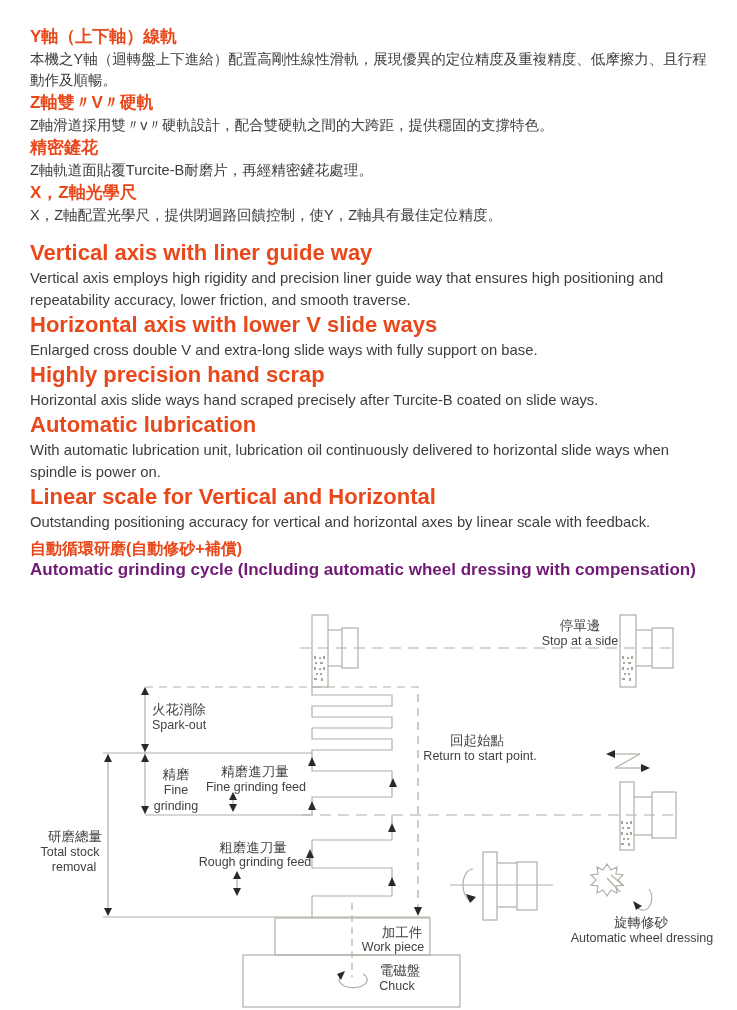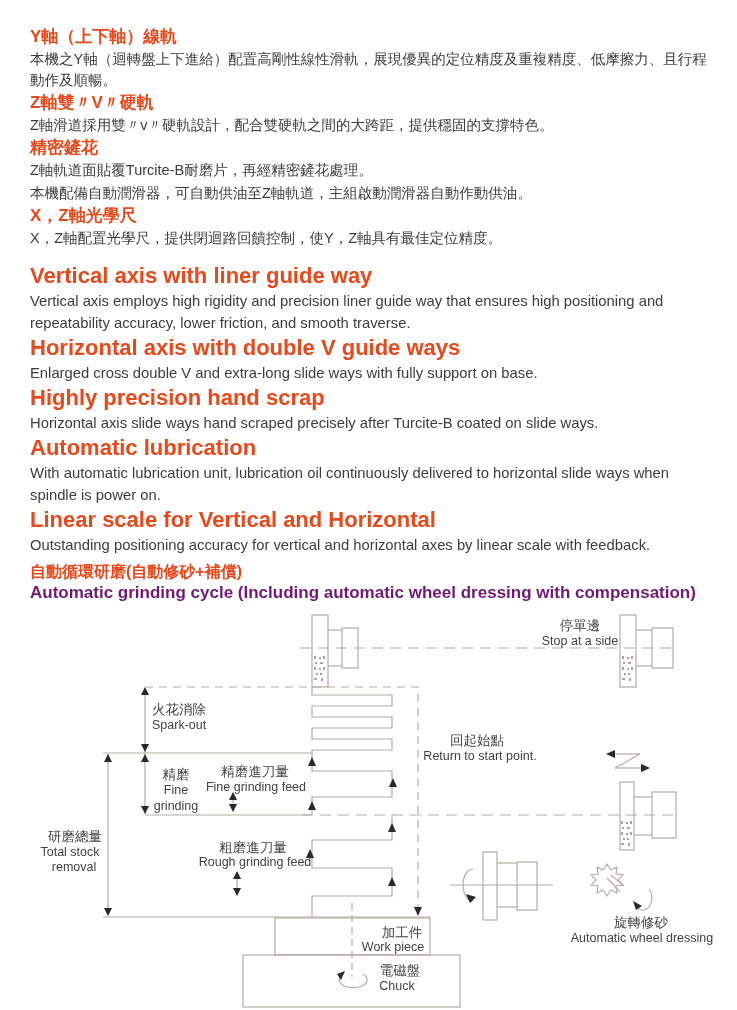--- a/index.html
+++ b/index.html
@@ -29,28 +29,27 @@
 <div class="page">
 
   <div class="textcol">
 
     <h3 class="zh-h">Y軸（上下軸）線軌</h3>
     <p class="zh-p">本機之Y軸（迴轉盤上下進給）配置高剛性線性滑軌，展現優異的定位精度及重複精度、低摩擦力、且行程動作及順暢。</p>
     <h3 class="zh-h">Z軸雙〃V〃硬軌</h3>
     <p class="zh-p">Z軸滑道採用雙〃v〃硬軌設計，配合雙硬軌之間的大跨距，提供穩固的支撐特色。</p>
     <h3 class="zh-h">精密鏟花</h3>
     <p class="zh-p">Z軸軌道面貼覆Turcite-B耐磨片，再經精密鏟花處理。</p>
-    <p class="zh-p">本機配備自動潤滑器，可自動供油至Z軸軌道，主組啟動潤滑器自動作動供油。</p>
     <h3 class="zh-h">X，Z軸光學尺</h3>
     <p class="zh-p">X，Z軸配置光學尺，提供閉迴路回饋控制，使Y，Z軸具有最佳定位精度。</p>
 
     <div class="en-block">
       <h3 class="en-h">Vertical axis with liner guide way</h3>
       <p class="en-p">Vertical axis employs high rigidity and precision liner guide way that ensures high positioning and repeatability accuracy, lower friction, and smooth traverse.</p>
-      <h3 class="en-h">Horizontal axis with double V guide ways</h3>
+      <h3 class="en-h">Horizontal axis with lower V slide ways</h3>
       <p class="en-p">Enlarged cross double V and extra-long slide ways with fully support on base.</p>
       <h3 class="en-h">Highly precision hand scrap</h3>
       <p class="en-p">Horizontal axis slide ways hand scraped precisely after Turcite-B coated on slide ways.</p>
       <h3 class="en-h">Automatic lubrication</h3>
       <p class="en-p">With automatic lubrication unit, lubrication oil continuously delivered to horizontal slide ways when spindle is power on.</p>
       <h3 class="en-h">Linear scale for Vertical and Horizontal</h3>
       <p class="en-p">Outstanding positioning accuracy for vertical and horizontal axes by linear scale with feedback.</p>
     </div>
 
     <h2 class="cycle-title-zh">自動循環研磨(自動修砂+補償)</h2>

